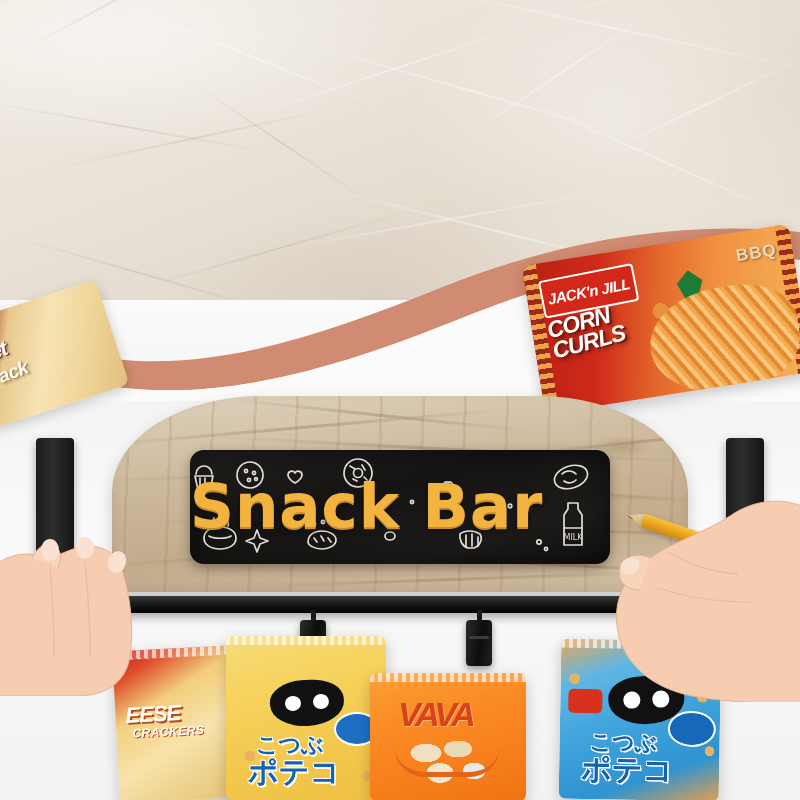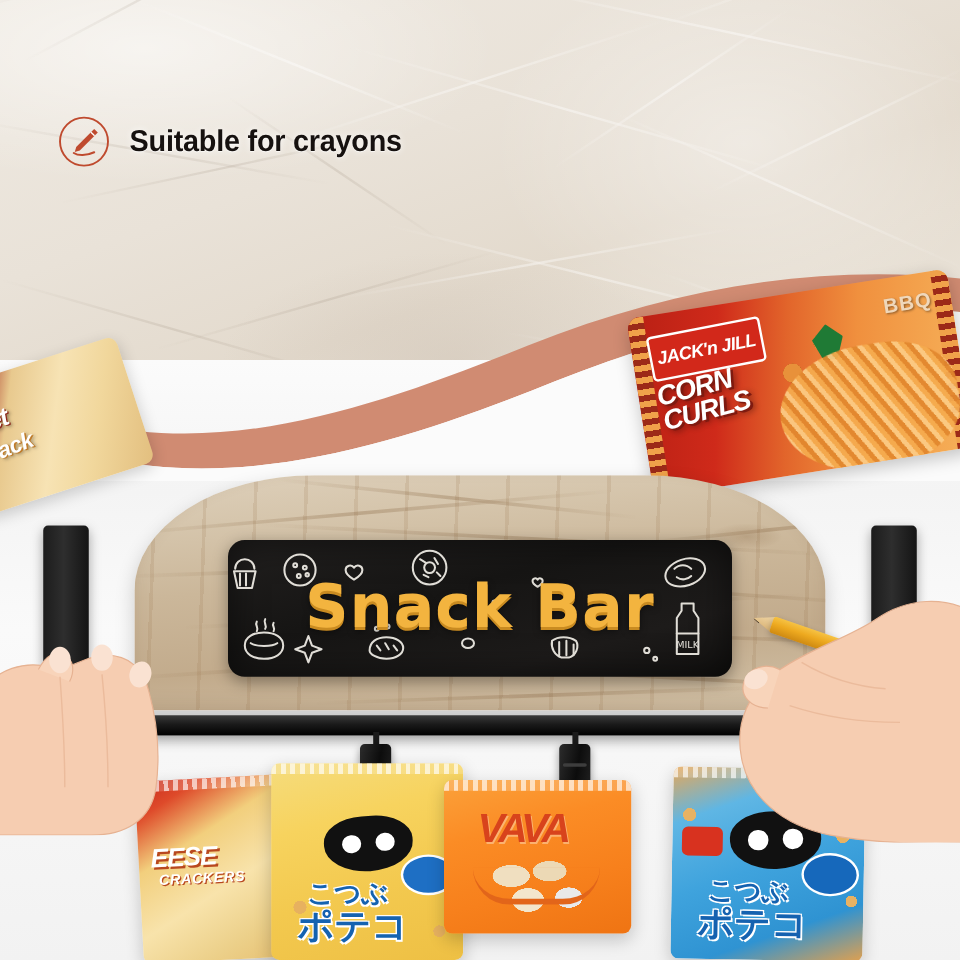--- a/index.html
+++ b/index.html
@@ -185,23 +185,23 @@
     position:absolute;left:190px;top:450px;width:420px;height:114px;
     border-radius:14px;
     background:linear-gradient(165deg,#22201f 0%,#161514 40%,#1d1b1a 75%,#121110 100%);
     box-shadow:0 4px 12px rgba(0,0,0,.35), inset 0 0 30px rgba(0,0,0,.55);
     overflow:hidden;
   }
   .chalk .doodle{position:absolute;stroke:#f2efe8;fill:none;stroke-width:1.7;
     stroke-linecap:round;stroke-linejoin:round;opacity:.92;}
   .chalk-text{
     position:absolute;left:0;right:0;top:50%;transform:translateY(-52%);
-    text-align:center;
+    text-align:left;
     font-family:"DejaVu Sans",sans-serif;font-weight:bold;
-    font-size:50px;letter-spacing:1px;color:#f3b43f;
+    font-size:61px;letter-spacing:1px;color:#f3b43f;
     text-shadow:0 2px 0 #c98b21, 0 3px 6px rgba(0,0,0,.5);
   }
 
   
   .rail{
     position:absolute;left:56px;top:596px;width:692px;height:17px;border-radius:9px;
     background:linear-gradient(180deg,#3a3a3a 0%,#1a1a1a 45%,#000 100%);
     box-shadow:0 4px 10px rgba(0,0,0,.35);
   }
   .railcap{position:absolute;top:592px;width:16px;height:25px;border-radius:5px;
@@ -237,21 +237,21 @@
       radial-gradient(circle 9px at 24px 120px,#e7b15f 0 60%,transparent 61%),
       radial-gradient(circle 9px at 132px 104px,#e7b15f 0 60%,transparent 61%),
       radial-gradient(circle 8px at 140px 140px,#e7b15f 0 60%,transparent 61%),
       linear-gradient(165deg,#f5dc7d 0%,#f7d35e 30%,#f3c94f 62%,#eec044 100%);}
   .sn2 .cat{left:44px;top:44px;width:74px;height:46px;transform:rotate(-4deg);}
   .sn2 .k1{left:30px;top:94px;font-size:22px;}
   .sn2 .k2{left:22px;top:116px;font-size:30px;}
   .sn2 .badge{position:absolute;right:8px;top:78px;width:42px;height:30px;border-radius:50%;
     background:#1e6fc4;box-shadow:0 0 0 2px #fff;}
 
-  .sn3{left:370px;top:650px;width:156px;height:128px;
+  .sn3{left:370px;top:673px;width:156px;height:128px;
     background:linear-gradient(165deg,#fba13a 0%,#fb8c25 32%,#f7801c 66%,#ef7413 100%);}
   .sn3 .vv{position:absolute;left:28px;top:22px;font-weight:bold;font-style:italic;font-size:34px;color:#d8431c;
     letter-spacing:-3px;text-shadow:1px 1px 0 rgba(255,255,255,.35);}
   .sn3 .nuts{position:absolute;left:30px;top:62px;width:96px;height:58px;
     background:
       radial-gradient(ellipse 22px 13px at 26px 18px,#f0dfc0 0 70%,transparent 71%),
       radial-gradient(ellipse 20px 12px at 58px 14px,#ecd9b5 0 70%,transparent 71%),
       radial-gradient(ellipse 19px 14px at 40px 38px,#f3e6cc 0 70%,transparent 71%),
       radial-gradient(ellipse 16px 12px at 74px 36px,#e9e9e9 0 70%,transparent 71%);}
   .sn3 .smile{position:absolute;left:24px;bottom:24px;width:106px;height:26px;
@@ -321,31 +321,20 @@
 
   <svg class="divider" viewBox="0 0 800 175" preserveAspectRatio="none">
     <path d="M0,96 C140,176 300,118 440,62 C560,14 680,-6 800,6 L800,34 C690,24 580,44 462,92 C318,150 150,204 0,124 Z" fill="#d08b72"></path>
     <path d="M0,124 C150,204 318,150 462,92 C580,44 690,24 800,34 L800,175 L0,175 Z" fill="#fbfbfb"></path>
   </svg>
 
 
   <div class="features">
 
 
-    <div class="frow">
-      <span class="ficon">
-        <svg viewBox="0 0 44 44">
-          <circle cx="22" cy="22" r="20" fill="none" stroke="#bf4a2e" stroke-width="1.6"></circle>
-          <path d="M30.5 11.5l3 3-15 15-4.2 1.2 1.2-4.2z" fill="#bf4a2e"></path>
-          <path d="M27.8 14.2l3 3" stroke="#fff" stroke-width="1.1"></path>
-          <path d="M13.5 31.5c3.5 2.4 10.5 2.4 17-0.6" fill="none" stroke="#bf4a2e" stroke-width="1.7" stroke-linecap="round"></path>
-        </svg>
-      </span>
-      <span class="ftext">Suitable for crayons</span>
-    </div>
 
 
 
   </div>
 
   <div class="bag bag-left">
     <div class="body">
       <div class="lbl">cket</div>
       <div class="lbl2">Pack</div>
     </div>

